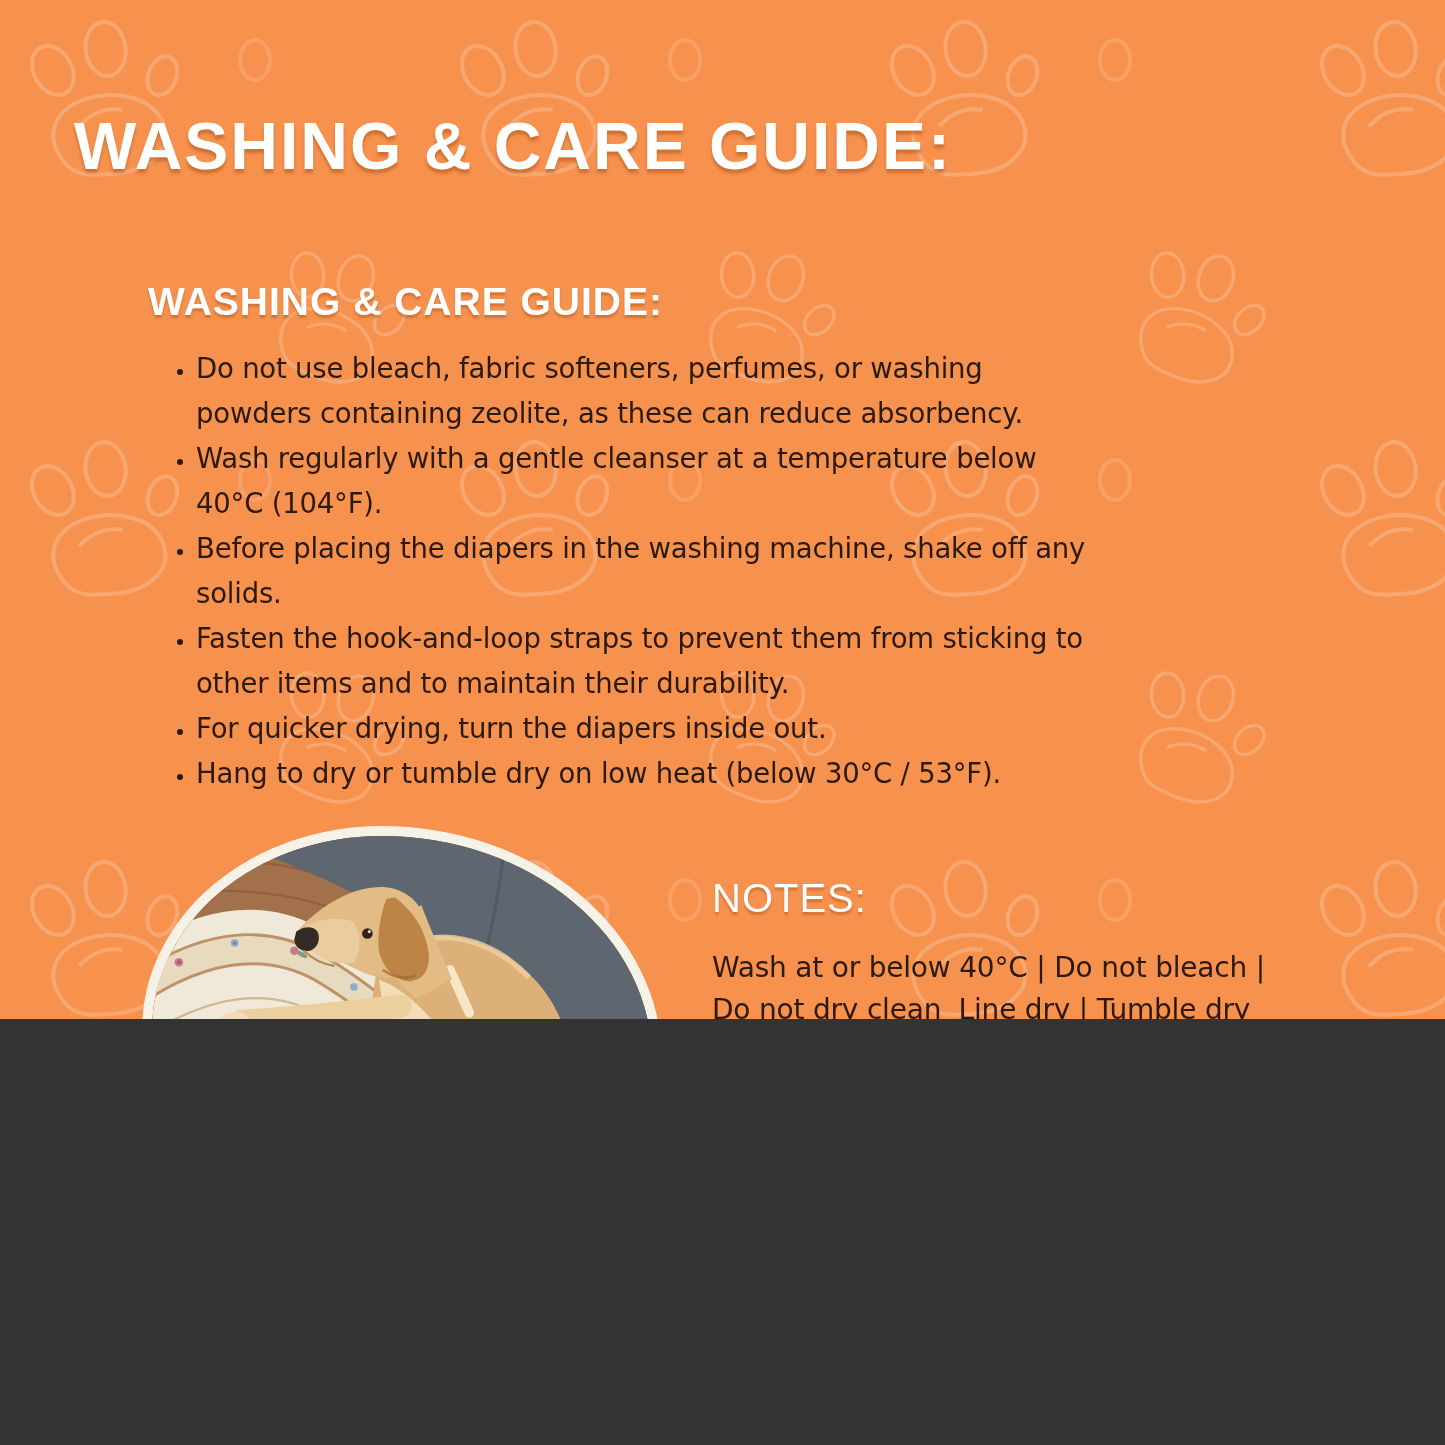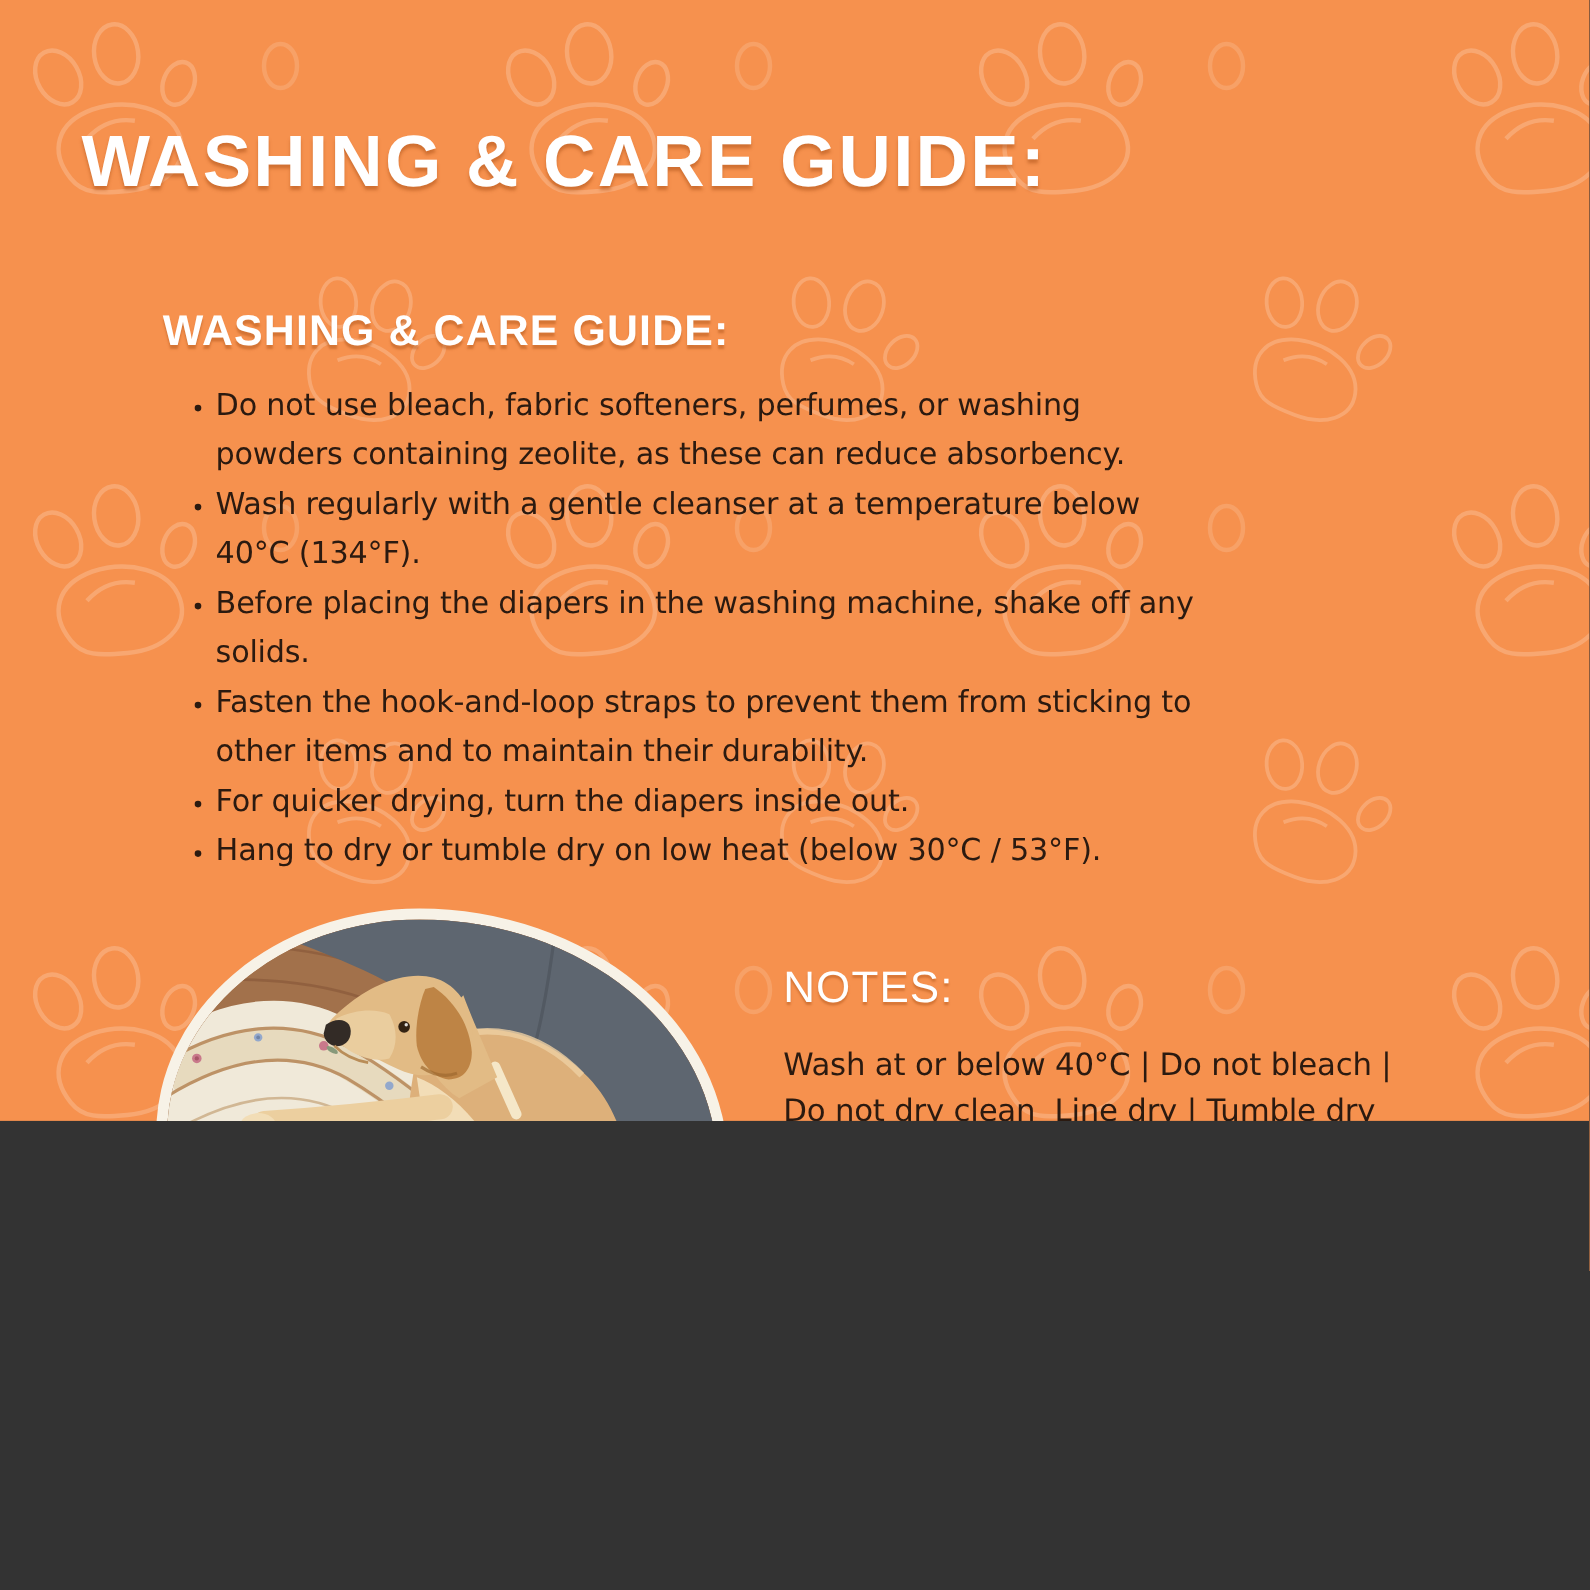--- a/index.html
+++ b/index.html
@@ -75,21 +75,21 @@
     <rect width="1445" height="1445" fill="url(#pawpat)"></rect>
   </svg>
 
   <h1 class="main-title">WASHING &amp; CARE GUIDE:</h1>
 
   <h2 class="sub-heading">WASHING &amp; CARE GUIDE:</h2>
   <ul class="bullets">
       <li>Do not use bleach, fabric softeners, perfumes, or washing
 powders containing zeolite, as these can reduce absorbency.</li>
       <li>Wash regularly with a gentle cleanser at a temperature below
-40°C (134°F).</li>
+40°C (104°F).</li>
       <li>Before placing the diapers in the washing machine, shake off any
 solids.</li>
       <li>Fasten the hook-and-loop straps to prevent them from sticking to
 other items and to maintain their durability.</li>
       <li>For quicker drying, turn the diapers inside out.</li>
       <li>Hang to dry or tumble dry on low heat (below 30°C / 53°F).</li>
     </ul>
 
   <div class="photo-blob">
     <svg viewBox="0 0 520 500" preserveAspectRatio="none" xmlns="http://www.w3.org/2000/svg">

